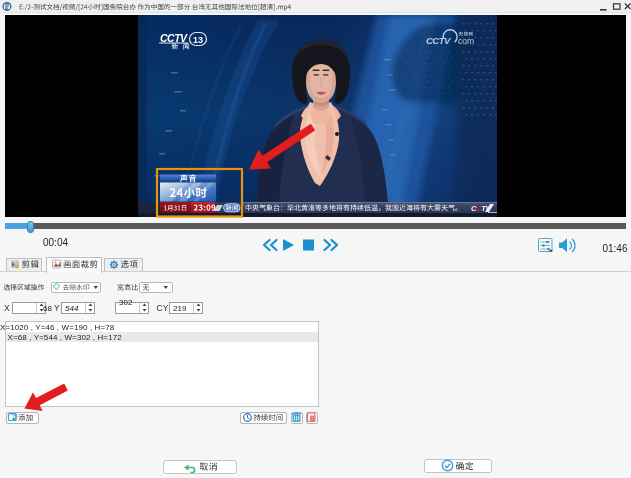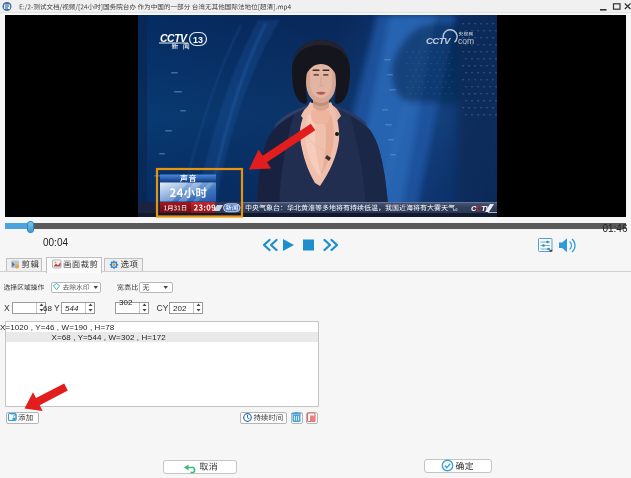--- a/index.html
+++ b/index.html
@@ -7,21 +7,21 @@
 </style></head>
 <body>
 <div class="abs" style="left:0;top:0;width:631px;height:13px;background:#f0f0f0;border-bottom:1px solid #e2e2e2;"></div>
 <div class="abs" style="left:5px;top:15px;width:621px;height:202px;background:#000;"></div>
 
 <div class="abs" style="left:5px;top:222.5px;width:621px;height:6.5px;background:#5a5a5a;"></div>
 <div class="abs" style="left:5px;top:222.5px;width:23px;height:6.5px;background:#4aa3dc;"></div>
 <div class="abs" style="left:26.5px;top:220.5px;width:7px;height:12.5px;background:linear-gradient(#7cc4e8,#3f9bd4);border-radius:3px;border:0.5px solid #2f86bf;"></div>
 
 <div class="abs" style="left:6px;top:237px;font-size:10px;color:#222;margin-left:37px;">00:04</div>
-<div class="abs" style="right:3.5px;top:223px;font-size:10px;color:#222;">01:46</div>
+<div class="abs" style="right:3.5px;top:243px;font-size:10px;color:#222;">01:46</div>
 
 <div class="abs" style="left:0;top:270.5px;width:631px;height:1px;background:#cfcfcf;"></div>
 <div class="abs" style="left:6px;top:258px;width:35.5px;height:13px;background:#efefef;border:1px solid #bfbfbf;border-bottom:none;"></div>
 <div class="abs" style="left:103.5px;top:258px;width:39.5px;height:13px;background:#efefef;border:1px solid #bfbfbf;border-bottom:none;"></div>
 <div class="abs" style="left:46px;top:256.5px;width:56px;height:16px;background:#fbfbfb;border:1px solid #bfbfbf;border-bottom:none;"></div>
 
 <div class="abs" style="left:51px;top:282px;width:50px;height:11px;background:#fff;border:1px solid #b8b8b8;border-radius:2px;"></div>
 <div class="abs" style="left:139px;top:282px;width:33.5px;height:11px;background:#fff;border:1px solid #b8b8b8;border-radius:2px;"></div>
 
 <div class="abs" style="left:4px;top:303px;font-size:8.5px;color:#333;">X</div>
@@ -30,26 +30,26 @@
 <div class="abs" style="left:156.5px;top:303px;font-size:8.5px;color:#333;text-align:right;">CY</div>
 <div class="abs spin" style="left:12px;top:301.5px;"></div>
 <div class="abs spin" style="left:61px;top:301.5px;"></div>
 <div class="abs spin" style="left:115px;top:301.5px;"></div>
 <div class="abs spin" style="left:169px;top:301.5px;"></div>
 <style>.spin{width:33.5px;height:12px;background:#fff;border:1px solid #9a9a9a;}
 .spin:after{content:"";position:absolute;right:8px;top:0;width:1px;height:100%;background:#c8c8c8;}</style>
 <div class="abs" style="left:23px;top:303.5px;font-size:8px;color:#222;margin-left:20px;">68</div>
 <div class="abs" style="left:65px;top:303.5px;font-size:8px;color:#222;font-style:italic;">544</div>
 <div class="abs" style="left:119px;top:298px;font-size:8px;color:#222;text-align:right;">302</div>
-<div class="abs" style="left:173px;top:303.5px;font-size:8px;color:#222;">202</div>
+<div class="abs" style="left:173px;top:303.5px;font-size:8px;color:#222;">219</div>
 
 <div class="abs" style="left:4.5px;top:321px;width:314px;height:85.5px;background:#fff;border:1px solid #c4c4c4;"></div>
 <div class="abs" style="left:5.5px;top:332px;width:312px;height:10px;background:#e9e9e9;"></div>
 <div class="abs" style="left:0;top:322.5px;font-size:8px;color:#222;letter-spacing:0.1px;">X=1020 , Y=46 , W=190 , H=78</div>
-<div class="abs" style="left:7.5px;top:332.5px;font-size:8px;color:#222;letter-spacing:0.1px;margin-left:44px;">X=68 , Y=544 , W=302 , H=172</div>
+<div class="abs" style="left:7.5px;top:332.5px;font-size:8px;color:#222;letter-spacing:0.1px;">X=68 , Y=544 , W=302 , H=172</div>
 
 <div class="abs btn" style="left:5.5px;top:411.5px;width:33px;height:12px;"></div>
 <div class="abs btn" style="left:240px;top:412px;width:46.5px;height:11.5px;"></div>
 <div class="abs btn" style="left:290.5px;top:412px;width:12px;height:11.5px;"></div>
 <div class="abs btn" style="left:305.5px;top:412px;width:12px;height:11.5px;"></div>
 <style>.btn{background:#fdfdfd;border:1px solid #b5b5b5;border-radius:2px;}</style>
 
 <div class="abs" style="left:163px;top:459.5px;width:73.5px;height:14px;background:#fff;border:1px solid #c4c4c4;border-radius:3px;"></div>
 <div class="abs" style="left:424px;top:458.5px;width:67.5px;height:14.5px;background:#fff;border:1px solid #c4c4c4;border-radius:3px;"></div>
 <svg class="abs" style="left:0;top:0;" width="631" height="478" viewBox="0 0 631 478">

